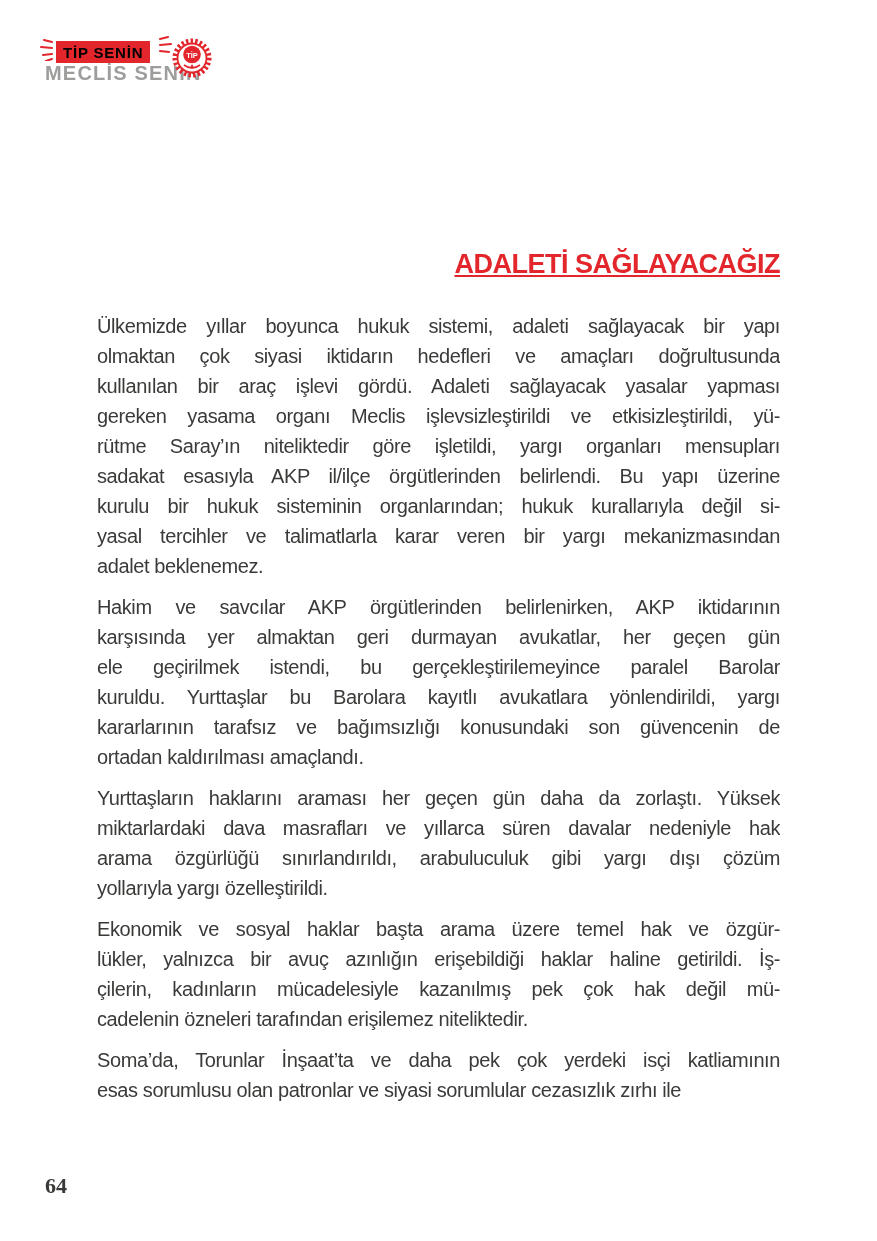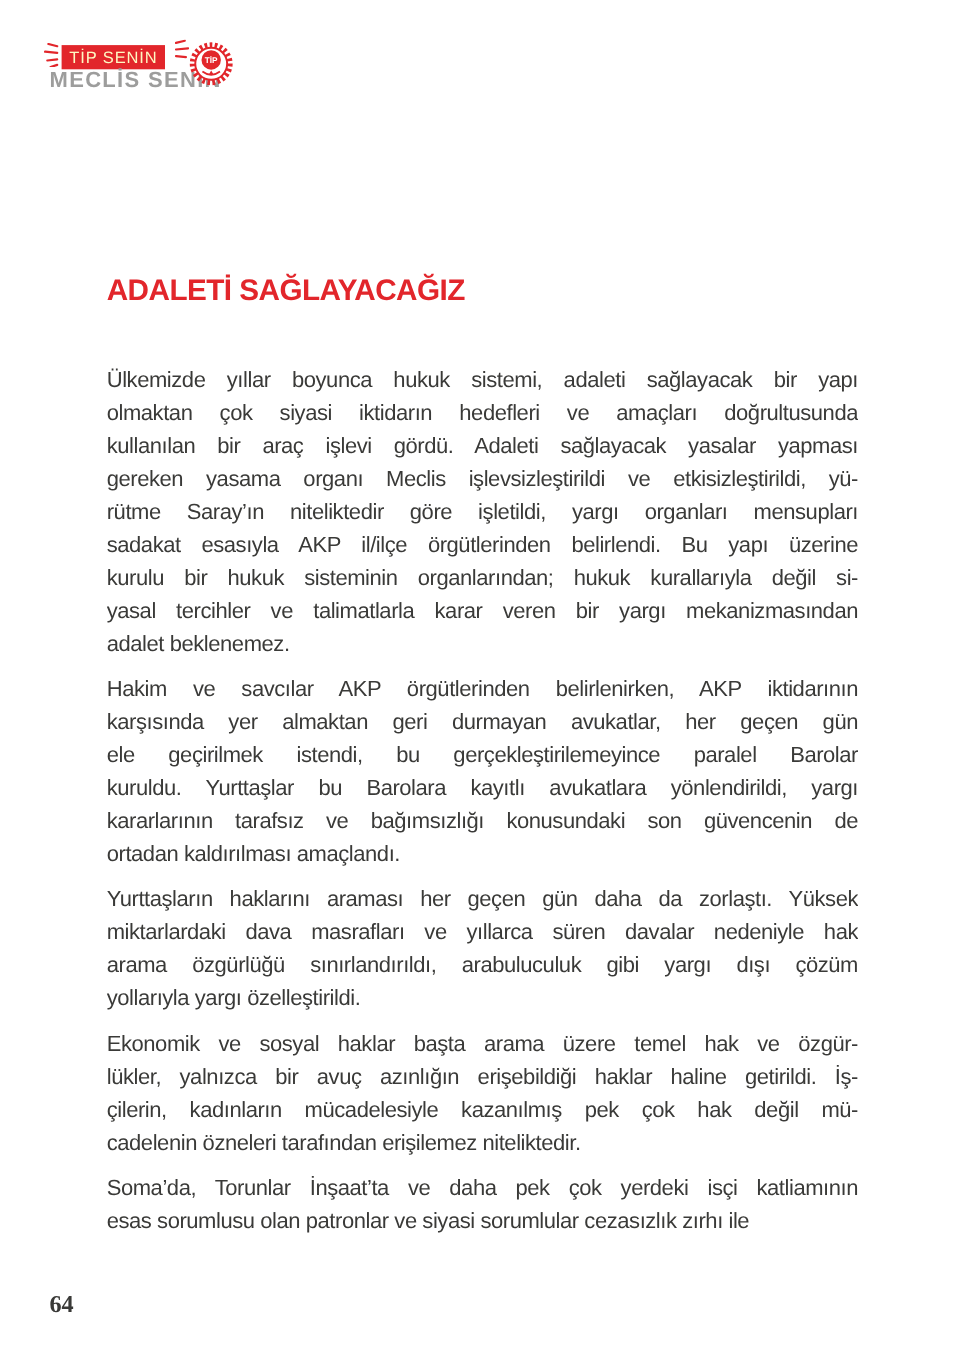--- a/index.html
+++ b/index.html
@@ -10,22 +10,22 @@
     background: #ffffff;
     font-family: "Liberation Sans", sans-serif;
     overflow: hidden;
   }
 
   
   .logo { position: absolute; top: 36px; left: 40px; width: 170px; height: 50px; }
   .logo-box {
     position: absolute; top: 5px; left: 16px;
     background: var(--accent, #e2262b);
-    color: #fef9c3;
-    font-weight: normal;
+    color: #000000;
+    font-weight: bold;
     font-size: 15px;
     letter-spacing: 0.8px;
     padding: 3px 7px 2px 7px;
     white-space: nowrap;
   }
   .logo-sub {
     position: absolute; top: 26px; left: 5px;
     color: var(--logo-gray, #9d9d9c);
     font-weight: bold;
     font-size: 20px;
@@ -38,35 +38,35 @@
   .speed svg { display: block; }
 
   .emblem { position: absolute; top: 1px; left: 132px; width: 40px; height: 44px; }
   .emblem svg { display: block; }
 
   
   .title {
     position: absolute;
     top: 249px; left: 97px; width: 683px;
     margin: 0;
-    text-align: left;
+    text-align: right;
     font-size: 27px;
     font-weight: bold;
     letter-spacing: -0.5px;
     color: var(--accent, #e2262b);
+    text-decoration: underline;
   }
 
   
   .body-text {
     position: absolute;
     top: 311px; left: 97px; width: 683px;
     color: var(--body-color, #3a3a38);
     font-size: 20px;
     letter-spacing: -0.4px;
-    margin-top: 20px;
   }
   .paragraph { margin: 0 0 11px 0; }
   .line {
     text-align: justify;
     line-height: 30px;
     height: 30px;
     overflow: hidden;
   }
   .line::after { content: ""; display: inline-block; width: 100%; height: 0; }
   .line.last { text-align: left; }

